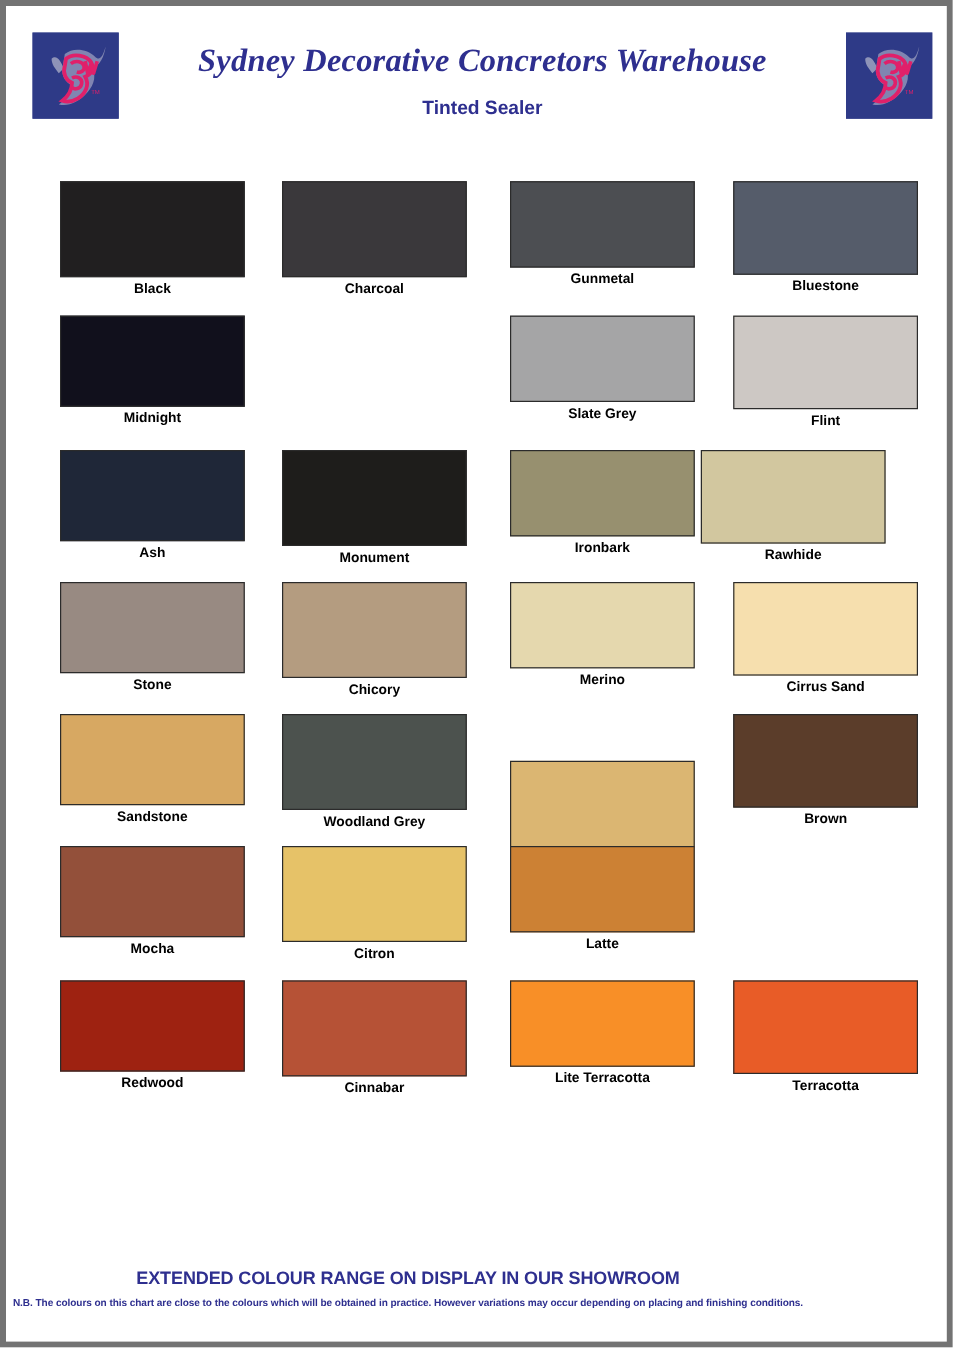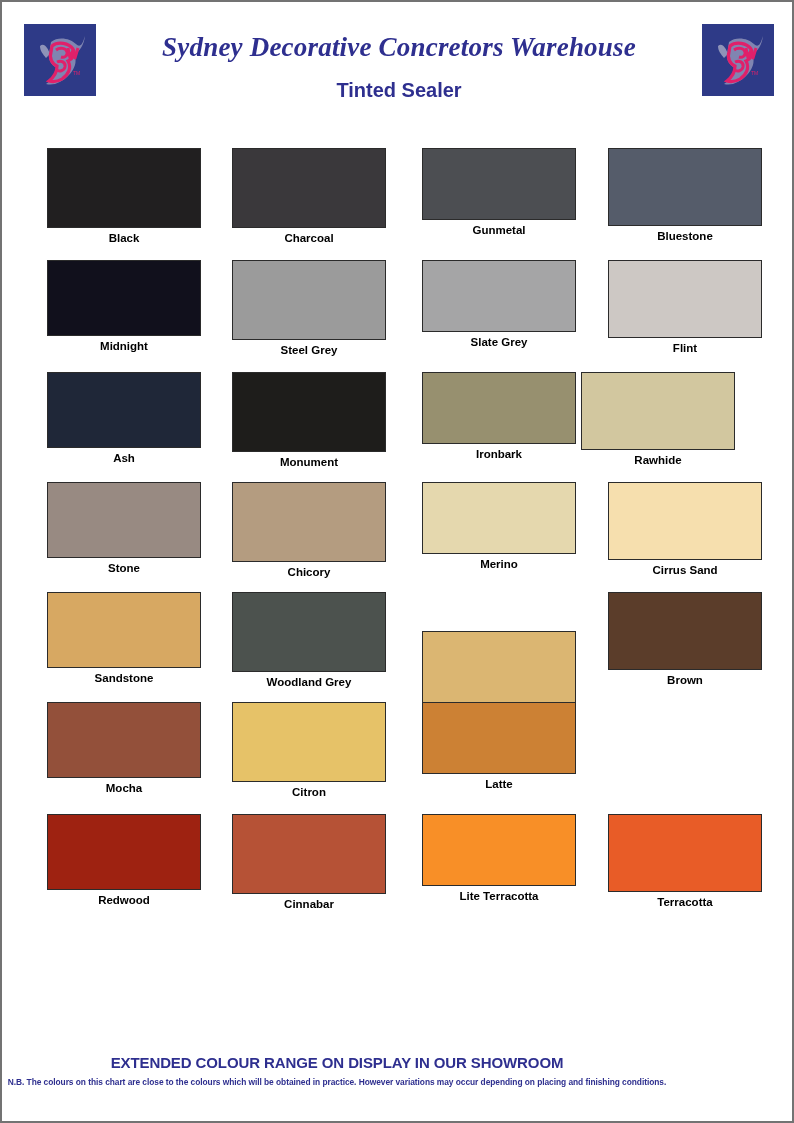--- a/index.html
+++ b/index.html
@@ -16,21 +16,21 @@
     position: relative;
     overflow: hidden;
   }
 
   .page {
     position: absolute;
     left: 0; top: 0;
     width: 794px;
     height: 1123px;
     background: #ffffff;
-    border: 2px solid #737373;
+    border: 5px solid #737373;
   }
 
   
   .header {
     position: absolute;
     left: 0; top: 0;
     width: 794px;
     height: 128px;
   }
   .logo {
@@ -58,21 +58,21 @@
     font-weight: bold;
     font-size: 27px;
     color: #2e2f8f;
     letter-spacing: 0.2px;
     white-space: nowrap;
   }
   .title-sub {
     margin-top: 16px;
     font-family: "Liberation Sans", sans-serif;
     font-weight: bold;
-    font-size: 20px;
+    font-size: 16px;
     color: #2e2f8f;
   }
 
   
   .grid {
     position: absolute;
     left: 0;
     top: 128px;
     width: 794px;
     height: 800px;
@@ -181,24 +181,20 @@
         <div class="swatch-label">Gunmetal</div>
       </div>
       <div class="cell" style="left: 606px; top: 18px;">
         <div class="swatch" style="background: rgb(85, 92, 106); height: 78px;"></div>
         <div class="swatch-label">Bluestone</div>
       </div>
       <div class="cell" style="left: 45px; top: 130px;">
         <div class="swatch" style="background: rgb(17, 16, 28); height: 76px;"></div>
         <div class="swatch-label">Midnight</div>
       </div>
-      <div class="cell" style="left: 230px; top: 130px;">
-        <div class="swatch" style="background: rgb(155, 155, 155); height: 80px;"></div>
-        <div class="swatch-label">Steel Grey</div>
-      </div>
       <div class="cell" style="left: 420px; top: 130px;">
         <div class="swatch" style="background: rgb(165, 165, 166); height: 72px;"></div>
         <div class="swatch-label">Slate Grey</div>
       </div>
       <div class="cell" style="left: 606px; top: 130px;">
         <div class="swatch" style="background: rgb(205, 200, 196); height: 78px;"></div>
         <div class="swatch-label">Flint</div>
       </div>
       <div class="cell" style="left: 45px; top: 242px;">
         <div class="swatch" style="background: rgb(31, 39, 56); height: 76px;"></div>

